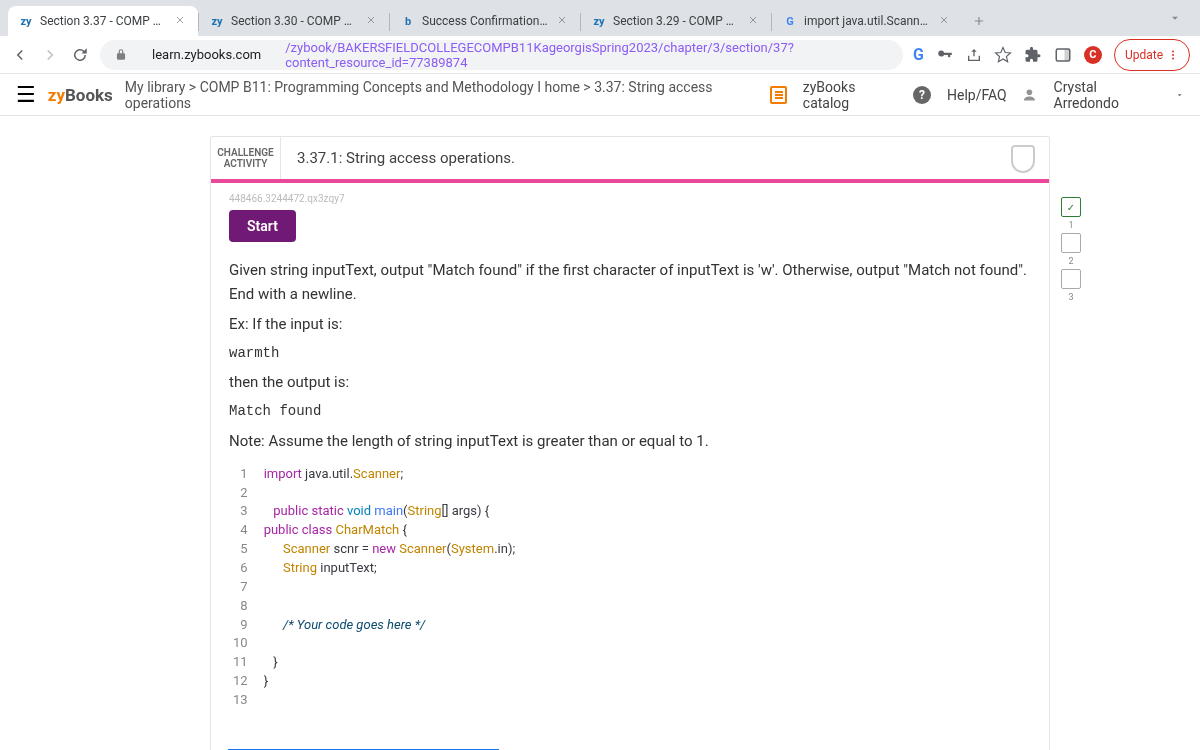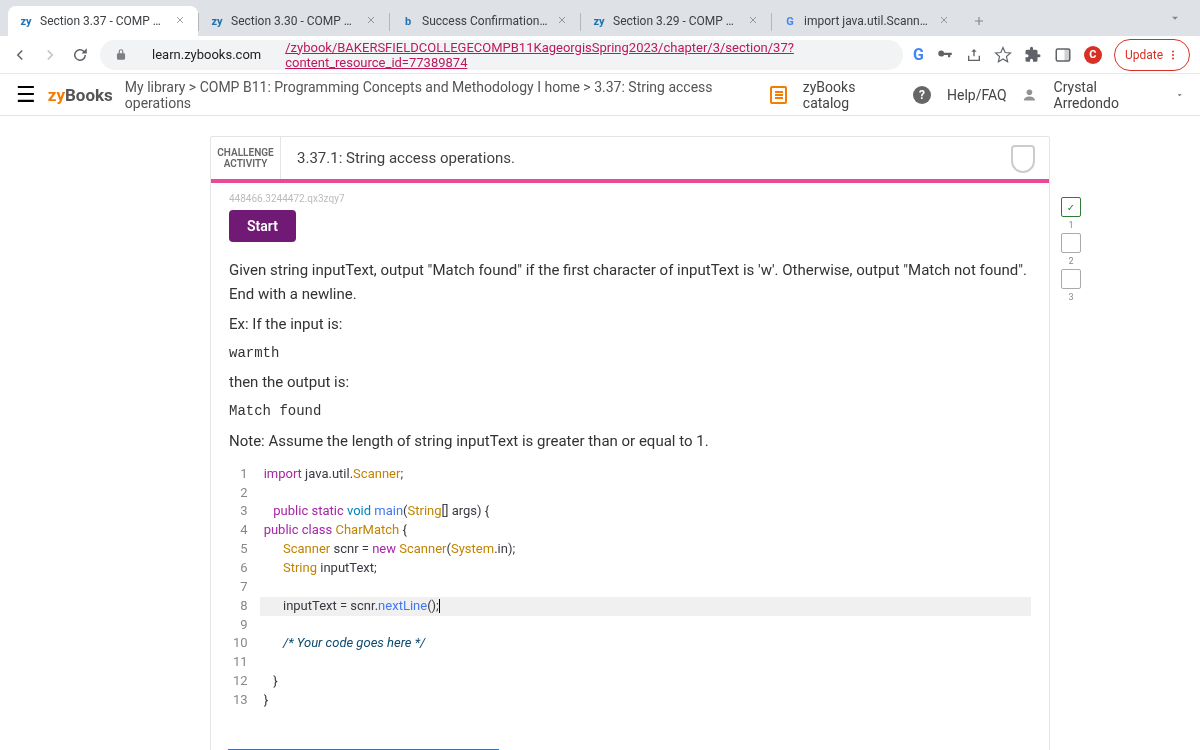--- a/index.html
+++ b/index.html
@@ -13,21 +13,21 @@
   .tab-title { flex: 1; overflow: hidden; text-overflow: ellipsis; font-size: 12px; }
   .tab-close { width: 14px; height: 14px; opacity: .6; }
   .tab-sep { width: 1px; height: 18px; background: #b3b6ba; margin-top: 8px; }
   .tab-new { margin-top: 6px; padding: 0 10px; opacity: .7; cursor: pointer; }
   .tab-chevron { margin-left: auto; padding: 0 10px; opacity: .7; cursor: pointer; }
 
   .addr-bar { display: flex; align-items: center; height: 38px; background: #fff; padding: 0 10px; gap: 10px; border-bottom: 1px solid #e8e8e8; }
   .nav-icon { width: 20px; height: 20px; display: flex; align-items: center; justify-content: center; color: #5f6368; cursor: pointer; }
   .omnibox { flex: 1; display: flex; align-items: center; gap: 24px; background: #f1f3f4; border-radius: 20px; height: 30px; padding: 0 14px; font-size: 13px; color: #202124; }
   .omnibox .lock { opacity: .8; }
-  .url-path { color: #be185d; text-decoration: underline; }
+  .url-path { color: #8b5cf6; }
   .addr-actions { display: flex; align-items: center; gap: 12px; color: #5f6368; }
   .update-btn { display: flex; align-items: center; gap: 4px; border: 1px solid #d93025; color: #d93025; border-radius: 16px; padding: 8px 10px; font-size: 12px; cursor: pointer; }
   .ext-badge-c { width: 18px; height: 18px; background: #d93025; color: #fff; border-radius: 50%; display: flex; align-items: center; justify-content: center; font-size: 11px; font-weight: bold; }
 
   
   .zy-header { display: flex; align-items: center; height: 42px; padding: 0 16px; gap: 12px; border-bottom: 1px solid #e4e4e7; }
   .zy-menu { font-size: 22px; cursor: pointer; }
   .zy-logo { font-weight: 700; font-size: 17px; color: #f57c00; }
   .zy-logo .b { color: #555; }
   .breadcrumb { font-size: 14px; color: #555; }
@@ -289,21 +289,20 @@
             <div>13</div>
           </div>
         <div class="code" id="code">
             <div><span class="kw">import</span><span class="op"> java</span><span class="op">.</span><span class="op">util</span><span class="op">.</span><span class="cls">Scanner</span><span class="op">;</span></div>
             <div>&nbsp;</div>
             <div><span class="op">   </span><span class="kw">public</span><span class="op"> </span><span class="kw">static</span><span class="op"> </span><span class="type">void</span><span class="op"> </span><span class="fn">main</span><span class="op">(</span><span class="cls">String</span><span class="op">[] args) {</span></div>
             <div><span class="kw">public</span><span class="op"> </span><span class="kw">class</span><span class="op"> </span><span class="cls">CharMatch</span><span class="op"> {</span></div>
             <div><span class="op">      </span><span class="cls">Scanner</span><span class="op"> scnr </span><span class="op">=</span><span class="op"> </span><span class="kw">new</span><span class="op"> </span><span class="cls">Scanner</span><span class="op">(</span><span class="cls">System</span><span class="op">.</span><span class="op">in);</span></div>
             <div><span class="op">      </span><span class="cls">String</span><span class="op"> inputText;</span></div>
             <div>&nbsp;</div>
-            <div class="hl-line"><span class="op">      inputText </span><span class="op">=</span><span class="op"> scnr</span><span class="op">.</span><span class="fn">nextLine</span><span class="op">();</span><span class="cursor"></span></div>
             <div>&nbsp;</div>
             <div><span class="op">      </span><span class="cmt">/* Your code goes here */</span></div>
             <div>&nbsp;</div>
             <div><span class="op">   }</span></div>
             <div><span class="op">}</span></div>
           </div>
       </div>
 
       <div class="pager">
         <div class="active">1</div>

